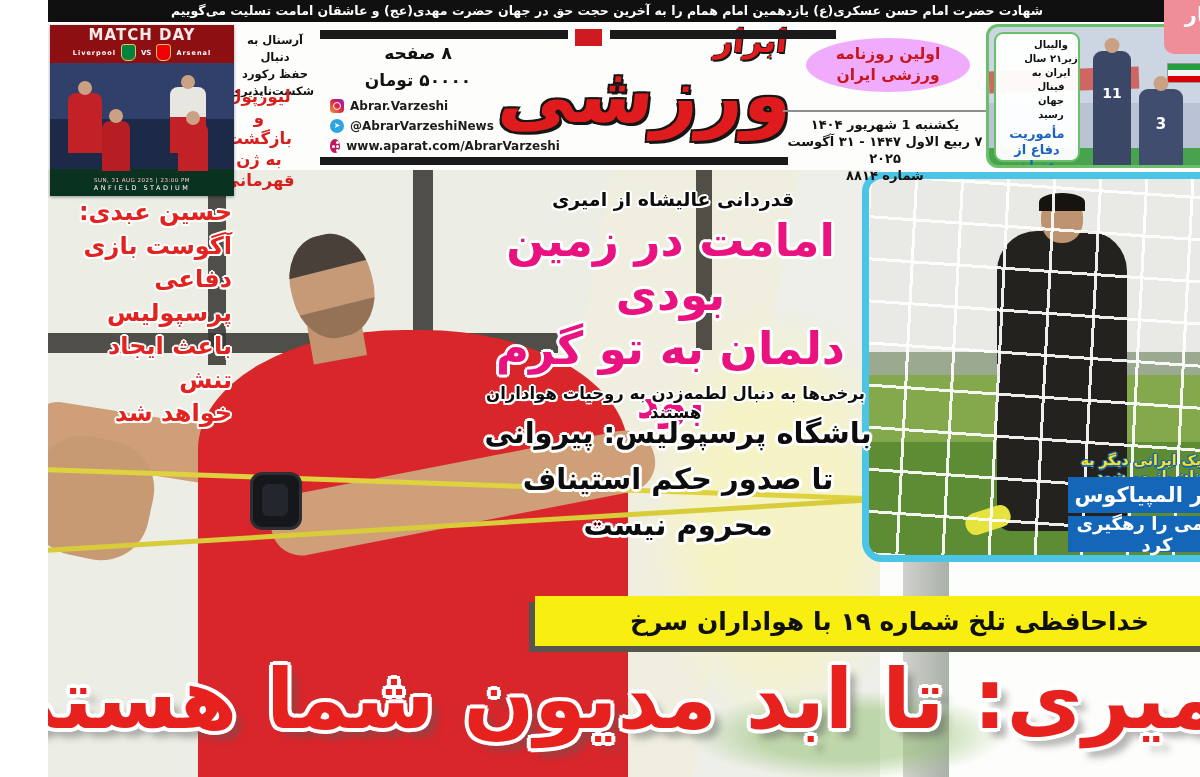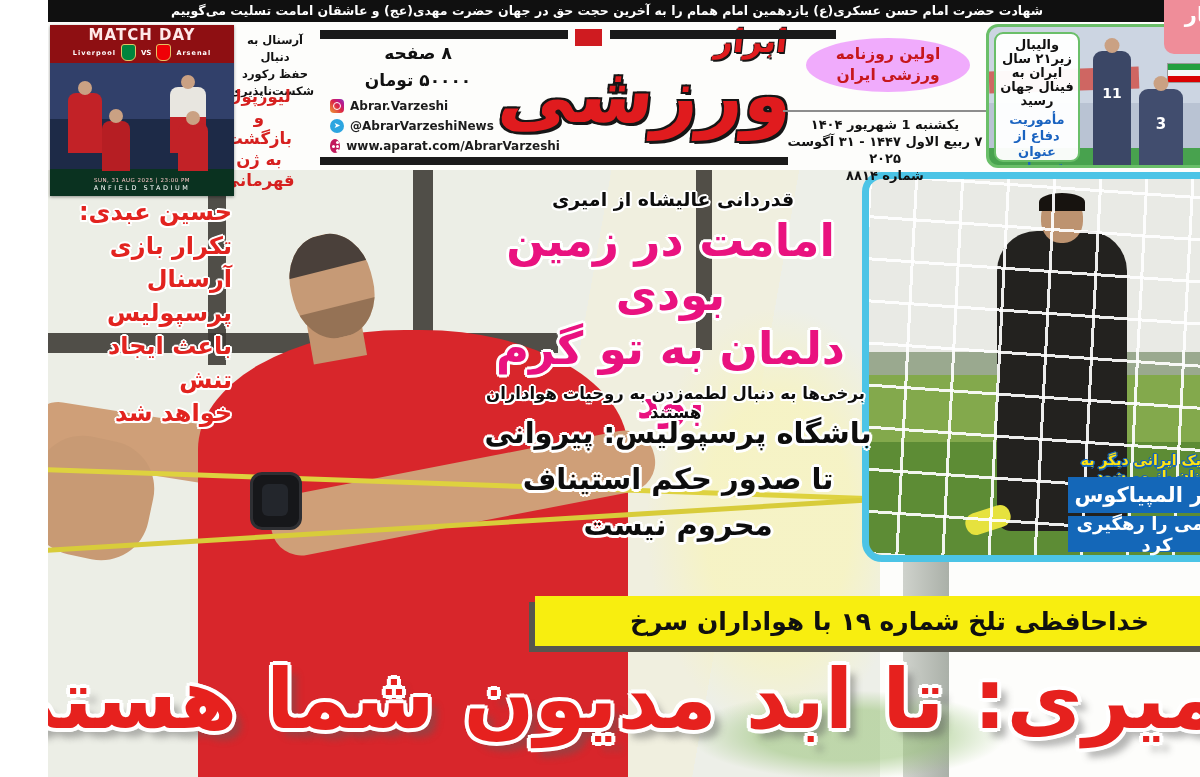--- a/index.html
+++ b/index.html
@@ -78,21 +78,21 @@
   .vb-banner { position:absolute; left:0; top:42px; width:150px; height:22px; background:#cf4a42; opacity:.8; transform:rotate(-2deg); }
   .vb-flag { position:absolute; left:178px; top:36px; width:34px; height:20px;
              background:linear-gradient(#239f40 0 33%, #f5f5f5 33% 66%, #da0000 66%); border:1px solid #999; }
   .vp { position:absolute; border-radius:9px 9px 0 0; color:#fff; font-weight:bold; text-align:center; }
   .vp .vph { position:absolute; top:-13px; left:50%; transform:translateX(-50%); width:15px; height:15px; border-radius:50%; background:#caa183; }
   .vp1 { left:104px; top:24px; width:38px; height:118px; background:#3b4766; font-size:14px; padding-top:34px; }
   .vp2 { left:150px; top:62px; width:44px; height:82px; background:#414d6e; font-size:15px; padding-top:26px; }
   .vp3 { left:216px; top:66px; width:30px; height:78px; background:#d5393b; font-size:12px; padding-top:22px; }
   .vb-panel { position:absolute; left:5px; top:5px; width:86px; height:130px; background:rgba(255,255,255,.96);
               border:2px solid #6abf69; border-radius:9px; direction:rtl; text-align:center; z-index:2; padding-top:4px; }
-  .vb-kicker { font-size:13px; font-weight:bold; color:#111; line-height:14px; }
+  .vb-kicker { font-size:10px; font-weight:bold; color:#111; line-height:14px;padding-left:28px; }
   .vb-head { margin-top:4px; font-size:13px; font-weight:bold; color:#1a63c0; line-height:16px; }
 
   
   .scene { position:absolute; left:0; top:170px; width:832px; height:607px; overflow:hidden;
            background:linear-gradient(100deg,#eceee6 0 60%, #f0efdf 60% 80%, #edefe8 80%); z-index:1; }
   .beam { position:absolute; background:#3a3832; opacity:.88; }
   .beam-h1 { left:0; top:163px; width:510px; height:20px; }
   .beam-v1 { left:160px; top:0; width:18px; height:195px; }
   .beam-v2 { left:365px; top:0; width:20px; height:275px; }
   .beam-v3 { left:648px; top:0; width:16px; height:180px; }
@@ -260,21 +260,21 @@
     <div class="head"></div>
     <div class="arm-r"></div>
     <div class="band1"></div>
     <div class="band2"></div>
     <div class="watch"></div>
   </div>
   <div class="pillar"></div>
   <div class="grass-blur"></div>
 
   <div class="abdi ow">حسین عبدی:
-تکرار بازی آرسنال
+آگوست بازی دفاعی
 پرسپولیس
 باعث ایجاد تنش
 خواهد شد</div>
   <div class="al-kicker ow">قدردانی عالیشاه از امیری</div>
   <div class="al-head ow3">امامت در زمین بودی
 دلمان به تو گرم بود</div>
   <div class="club-kicker ow">برخی‌ها به دنبال لطمه‌زدن به روحیات هواداران هستند</div>
   <div class="club-head ow3">باشگاه پرسپولیس: پیروانی
 تا صدور حکم استیناف
 محروم نیست</div>

